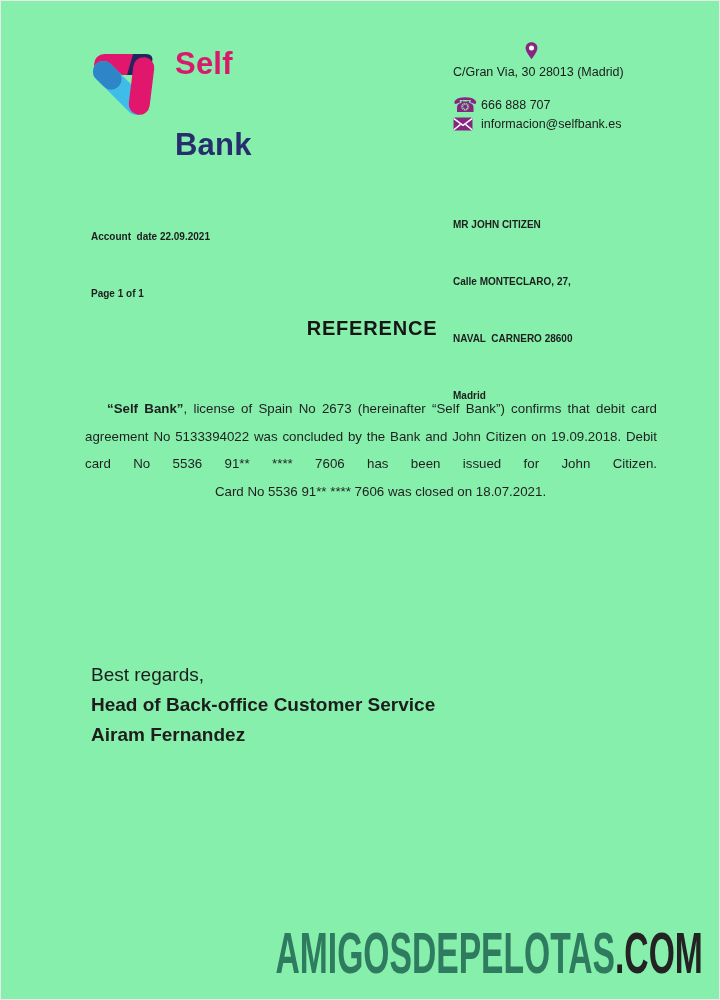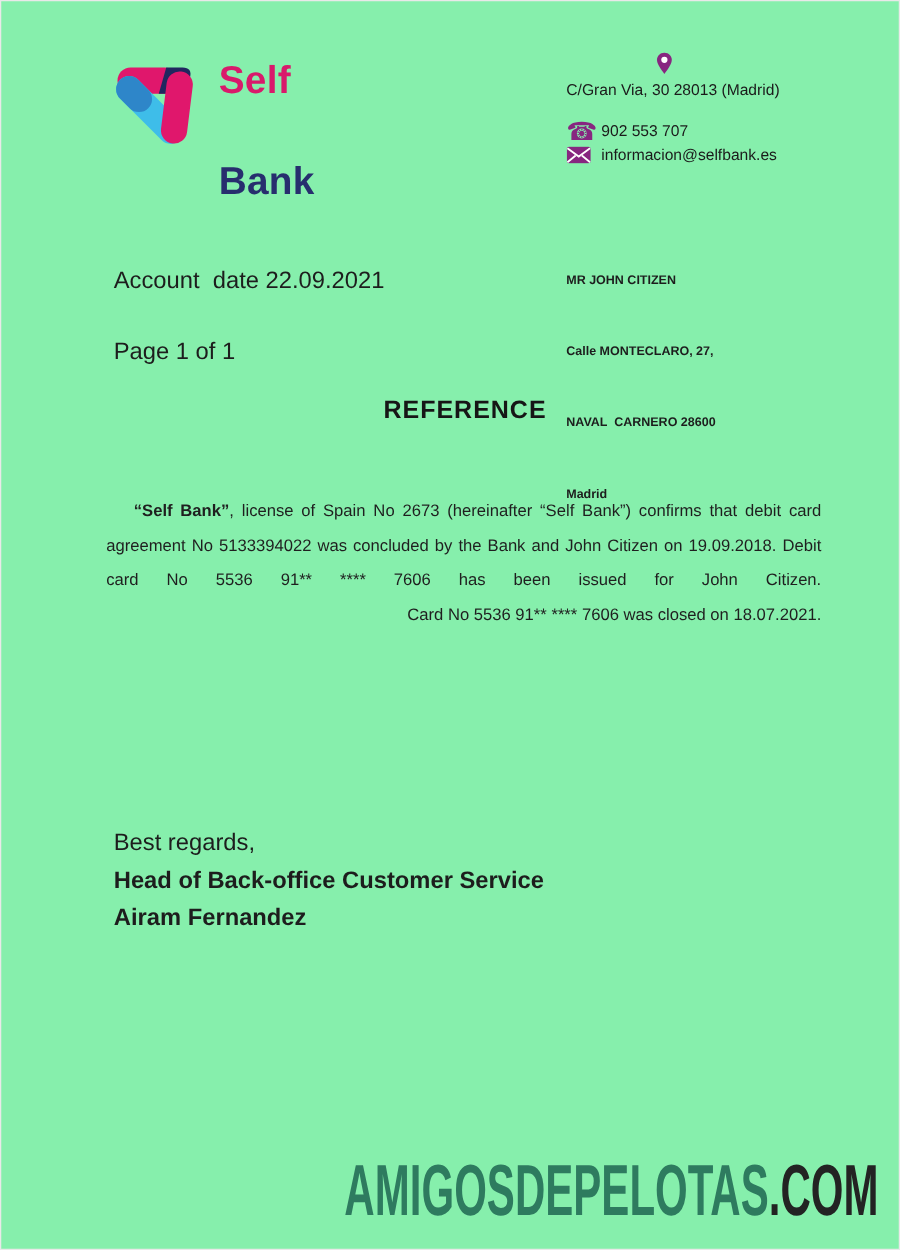--- a/index.html
+++ b/index.html
@@ -42,23 +42,23 @@
   .contact-row { display: flex; align-items: center; }
   .contact-row.row-address { margin-bottom: 17px; flex-direction: column; }
   .contact-row.row-phone { margin-bottom: 3px; }
   .contact-icon { width: 28px; display: flex; justify-content: flex-start; align-items: center; flex: 0 0 28px; }
   .phone-glyph { font-family: "DejaVu Sans", sans-serif; color: #872680; font-size: 20px; line-height: 18px; }
 
   
   .docmeta {
     position: absolute;
     left: 90px;
-    top: 176px;
-    font-size: 19px;
-    font-weight: normal;
+    top: 188px;
+    font-size: 10px;
+    font-weight: bold;
     line-height: 19px;
     white-space: pre;
   }
   .recipient {
     position: absolute;
     left: 452px;
     top: 176px;
     font-size: 10px;
     font-weight: bold;
     line-height: 19px;
@@ -83,21 +83,21 @@
     position: absolute;
     left: 84px;
     top: 394px;
     width: 572px;
     font-size: 13.3px;
     color: #1f1f1f;
   }
   .body-line { line-height: 27.5px; }
   .jst { text-align: justify; text-align-last: justify; }
   .body-line.first { text-indent: 22px; }
-  .body-line.last { padding-left: 19px; text-align: right; }
+  .body-line.last { padding-left: 19px; text-align: center; }
   .b { font-weight: bold; }
 
   
   .signature {
     position: absolute;
     left: 90px;
     top: 611px;
     font-size: 19px;
     line-height: 30px;
     margin-top: 48px;
@@ -151,21 +151,21 @@
           <path d="M12 1 C6.2 1 2.5 5.3 2.5 10.3 C2.5 16.6 12 28 12 28 S21.5 16.6 21.5 10.3 C21.5 5.3 17.8 1 12 1 Z" fill="#872680"></path>
           <circle cx="12" cy="10" r="4" fill="#ffffff"></circle>
         </svg>
       </span>
       <span>C/Gran Via, 30 28013 (Madrid)</span>
     </div>
     <div class="contact-row row-phone">
       <span class="contact-icon">
           <span class="phone-glyph">☎</span>
         </span>
-      <span>902 553 707</span>
+      <span>666 888 707</span>
     </div>
     <div class="contact-row">
       <span class="contact-icon">
         <svg width="20" height="14" viewBox="0 0 24 17">
           <rect x="0.5" y="0.5" width="23" height="16" rx="2" fill="#872680"></rect>
           <path d="M1 2 L12 10 L23 2" stroke="#ffffff" stroke-width="1.8" fill="none"></path>
           <path d="M1 15.5 L9 9 M23 15.5 L15 9" stroke="#ffffff" stroke-width="1.8" fill="none"></path>
         </svg>
       </span>
       <span>informacion@selfbank.es</span>

